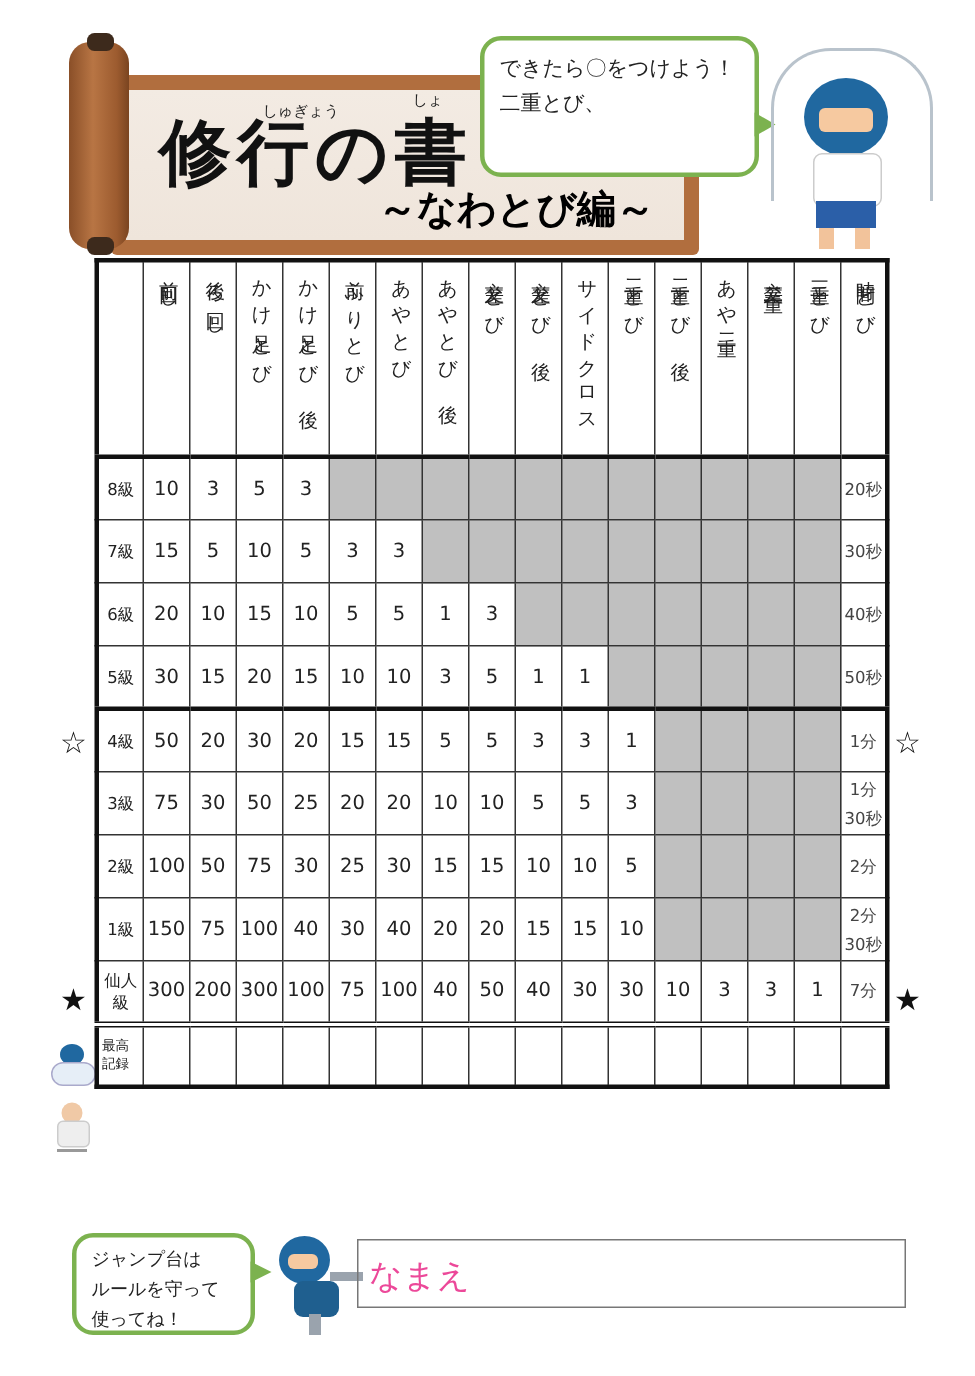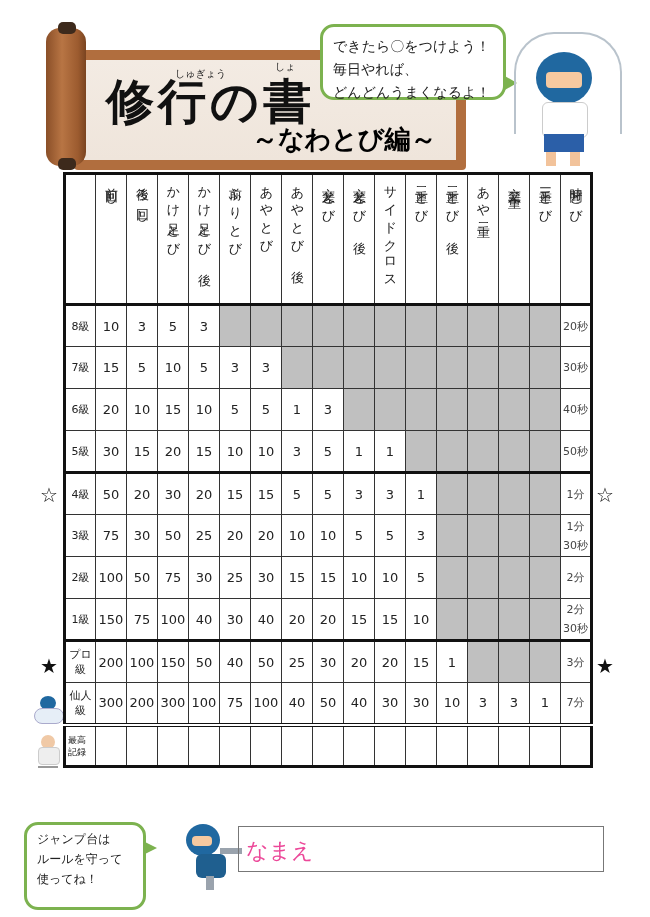--- a/index.html
+++ b/index.html
@@ -20,23 +20,23 @@
     background: linear-gradient(180deg,#f3ebe3,#efe5db); }
   .title-ruby { position: absolute; font-size: 10px; color: #222; }
   .title-main { position: absolute; left: 106px; top: 70px; font-family: "DejaVu Serif", serif;
     font-weight: bold; font-size: 48px; letter-spacing: 4px; color: #111; }
   .subtitle { position: absolute; left: 252px; top: 122px; font-family: "DejaVu Serif", serif;
     font-weight: bold; font-size: 26px; color: #000000; }
 
   
   .bubble { position: absolute; background: #fff; border: 3px solid #7cb24f; border-radius: 14px;
     font-size: 14px; line-height: 23px; padding: 8px 10px; box-sizing: border-box; color:#222; }
-  .bubble-top { left: 320px; top: 24px; width: 186px; height: 76px; }
+  .bubble-top { left: 320px; top: 24px; width: 186px; height: 94px; }
   .bubble-top::after { content:""; position:absolute; right:-14px; top:48px; border-left:14px solid #7cb24f; border-top:8px solid transparent; border-bottom:8px solid transparent; }
-  .bubble-bottom { left: 24px; top: 822px; width: 122px; height: 88px; font-size: 12px; line-height: 20px; padding: 4px 10px; }
+  .bubble-bottom { left: 48px; top: 822px; width: 122px; height: 68px; font-size: 12px; line-height: 20px; padding: 4px 10px; }
   .bubble-bottom::after { content:""; position:absolute; right:-14px; top:16px; border-left:14px solid #7cb24f; border-top:7px solid transparent; border-bottom:7px solid transparent; }
 
   
   .ninja { position: absolute; }
   .ninja .head { position:absolute; background:#2068a0; border-radius:50%; }
   .ninja .face { position:absolute; background:#f6c9a0; border-radius:4px; }
   .ninja .body { position:absolute; }
   .rope { position:absolute; border:2px solid #b9c3cc; border-bottom:none; border-radius: 40px 40px 0 0; }
 
   
@@ -73,22 +73,21 @@
   <div class="rod-cap-top"></div>
   <div class="rod-cap-bot"></div>
 </div>
 <span class="title-ruby" style="left:128px;top:67px;margin-left:47px;">しゅぎょう</span>
 <span class="title-ruby" style="left:275px;top:60px;">しょ</span>
 <div class="title-main">修行の書</div>
 <div class="subtitle">～なわとび編～</div>
 
 <div class="bubble bubble-top">
   <div>できたら〇をつけよう！</div>
-  <div>毎日やれば、</div>
-  <div>どんどんうまくなるよ！</div>
+  <div>二重とび、</div>
 </div>
 
 <div class="ninja" style="left:504px;top:30px;width:130px;height:140px;">
   <div class="rope" style="left:10px;top:2px;width:104px;height:100px;"></div>
   <div class="head" style="left:32px;top:22px;width:56px;height:52px;"></div>
   <div class="face" style="left:42px;top:42px;width:36px;height:16px;"></div>
   <div class="body" style="left:38px;top:72px;width:44px;height:34px;background:#fff;border:1px solid #ccc;border-radius:6px;"></div>
   <div class="body" style="left:40px;top:104px;width:40px;height:18px;background:#2b5fa8;"></div>
   <div class="body" style="left:42px;top:122px;width:10px;height:14px;background:#f2c39b;"></div>
   <div class="body" style="left:66px;top:122px;width:10px;height:14px;background:#f2c39b;"></div>
@@ -297,40 +296,20 @@
         <td>15</td>
         <td>15</td>
         <td>10</td>
         <td class="shade"></td>
         <td class="shade"></td>
         <td class="shade"></td>
         <td class="shade"></td>
         <td class="time" style="white-space: pre-line;">2分
 30秒</td>
       </tr>
-      <tr class="r thick-top">
-        <td class="lbl" style="white-space: pre-line;">プロ
-級</td>
-        <td>200</td>
-        <td>100</td>
-        <td>150</td>
-        <td>50</td>
-        <td>40</td>
-        <td>50</td>
-        <td>25</td>
-        <td>30</td>
-        <td>20</td>
-        <td>20</td>
-        <td>15</td>
-        <td>1</td>
-        <td class="shade"></td>
-        <td class="shade"></td>
-        <td class="shade"></td>
-        <td class="time" style="white-space: pre-line;">3分</td>
-      </tr>
       <tr class="r">
         <td class="lbl" style="white-space: pre-line;">仙人
 級</td>
         <td>300</td>
         <td>200</td>
         <td>300</td>
         <td>100</td>
         <td>75</td>
         <td>100</td>
         <td>40</td>

